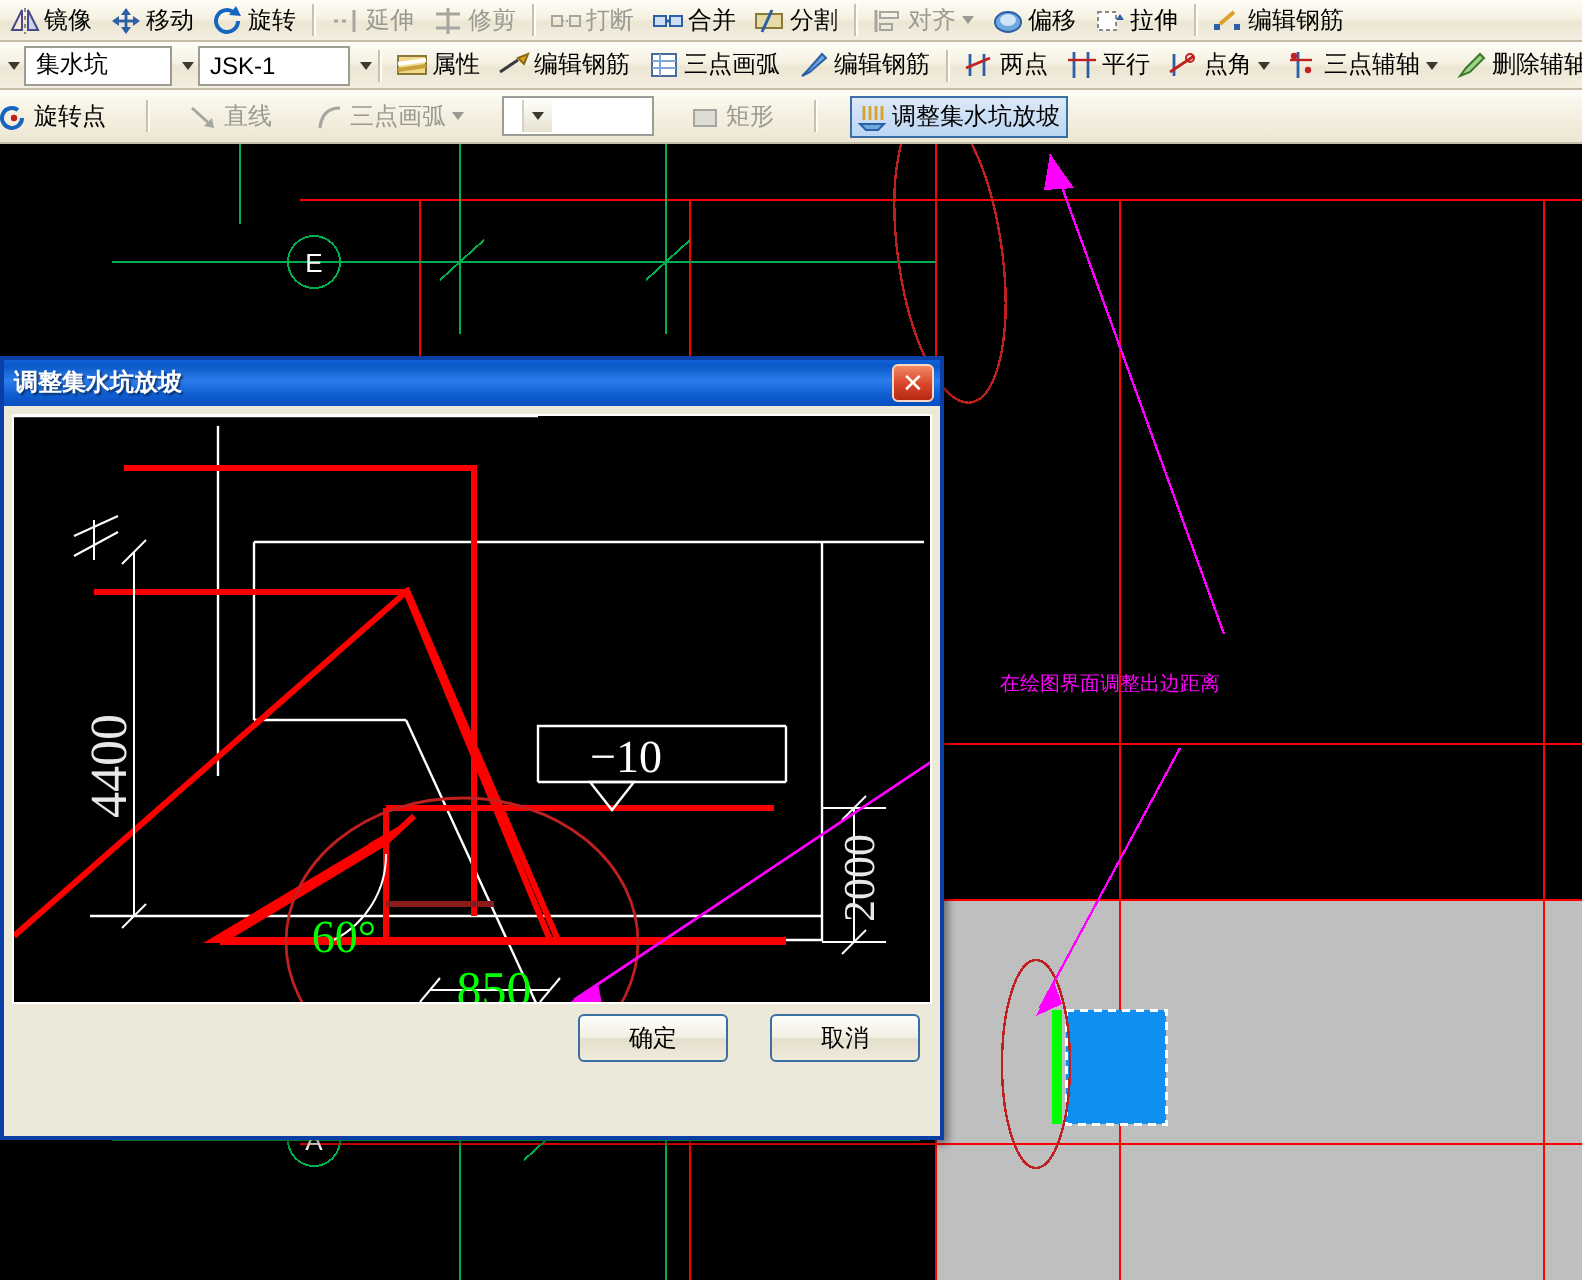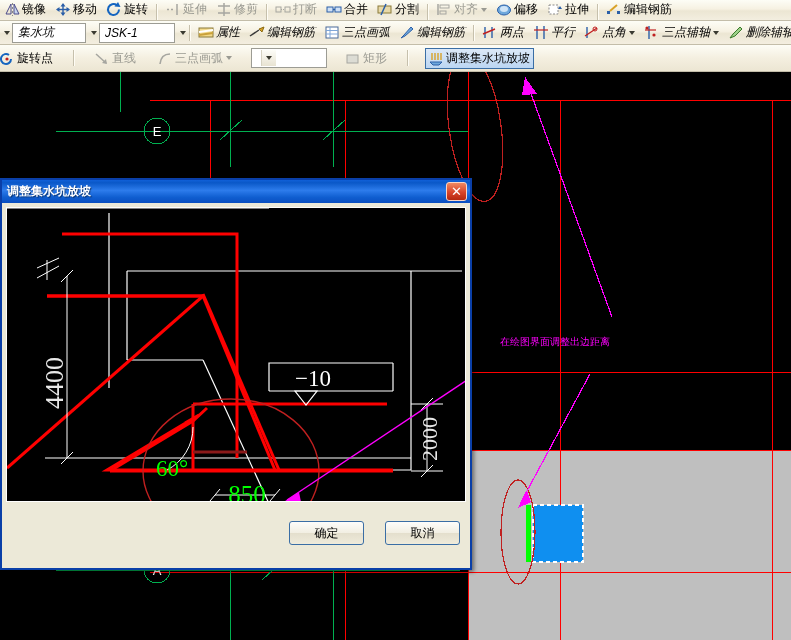--- a/index.html
+++ b/index.html
@@ -24,22 +24,22 @@
     left: 0;
     width: 791px;
     background: linear-gradient(to bottom, #fdfdf6 0%, #f6f1e2 45%, #ece6d3 55%, #f3eee0 100%);
     border-bottom: 1px solid #c3bda9;
     display: flex;
     align-items: center;
     box-sizing: border-box;
     overflow: hidden;
     white-space: nowrap;
   }
-  #toolbar-row-1 { top: 0;  height: 21px; align-items: flex-end; }
-  #toolbar-row-2 { top: 21px; height: 24px; font-style: italic; }
+  #toolbar-row-1 { top: 0;  height: 21px; }
+  #toolbar-row-2 { top: 21px; height: 24px; }
   #toolbar-row-3 { top: 45px; height: 27px;
     background: linear-gradient(to bottom,#fdfdf6 0%,#f4efe0 50%,#ece6d3 100%); gap: 12px; }
 
   .tb-item {
     display: inline-flex;
     align-items: center;
     height: 19px;
     padding: 0 3px 0 2px;
     margin: 0 1px;
     color: #000;
@@ -168,21 +168,21 @@
   }
   #dialog-drawing svg { position:absolute; left:0; top:0; }
   #dialog-footer {
     position: absolute;
     left: 0; bottom: 0;
     width: 100%; height: 64px;
     background: #ece9d8;
   }
   .dlg-btn {
     position: absolute;
-    top: 17px;
+    top: 3px;
     width: 75px; height: 24px;
     background: linear-gradient(to bottom,#fdfdfb 0%,#f2efe3 48%,#e4dfcd 52%,#efebdb 100%);
     border: 1px solid #3a6ea5;
     border-radius: 3px;
     font-size: 12px;
     color: #000;
     display: flex; align-items: center; justify-content: center;
     cursor: default;
     box-sizing: border-box;
   }

